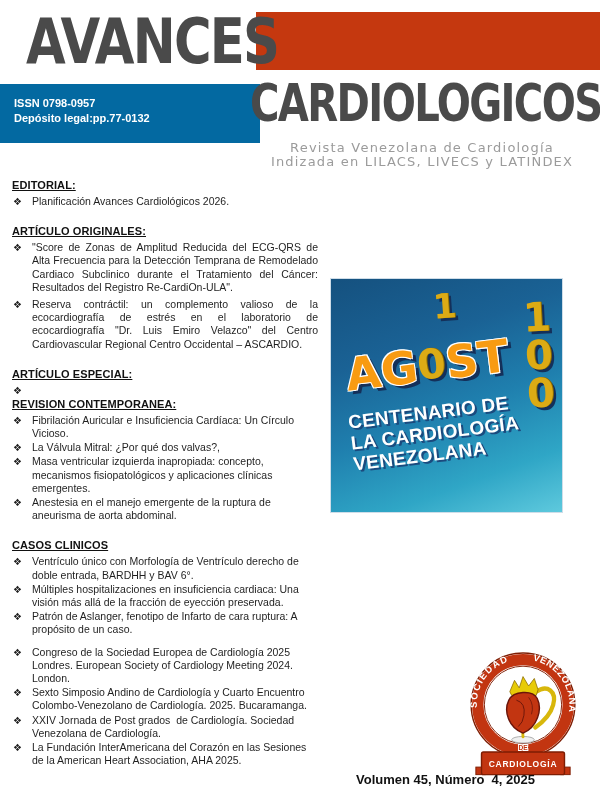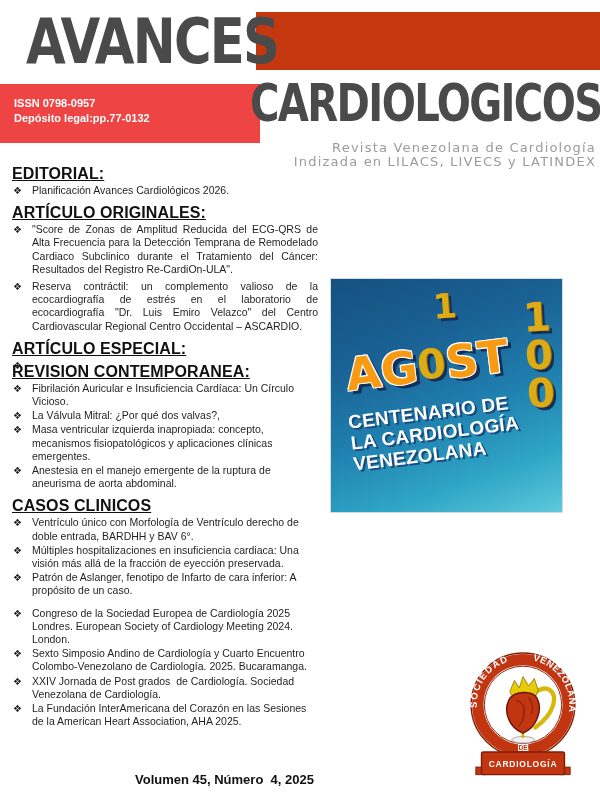--- a/index.html
+++ b/index.html
@@ -5,35 +5,35 @@
   html,body{margin:0;padding:0;}
   body{width:600px;height:800px;background:#ffffff;position:relative;overflow:hidden;
        font-family:"Liberation Sans",sans-serif;}
   .abs{position:absolute;}
 
   
   .red-bar-top{left:256px;top:12px;width:344px;height:58px;background:#c5380f;}
   .title-avances{left:26px;top:6px;font-family:"DejaVu Sans",sans-serif;font-weight:bold;
        font-size:57px;color:#4a4a4a;letter-spacing:-2px;transform:scale(0.90,1.08);
        transform-origin:left top;white-space:nowrap;z-index:3;}
-  .issn-block{left:0;top:84px;width:260px;height:59px;background:#ef4444;
+  .issn-block{left:0;top:84px;width:260px;height:59px;background:#0369a1;
        color:#ffffff;font-weight:bold;font-size:11px;line-height:15px;
        padding:12px 0 0 14px;box-sizing:border-box;}
   .title-cardio{left:250px;top:74px;font-family:"DejaVu Sans",sans-serif;font-weight:bold;
        font-size:49px;color:#4a4a4a;letter-spacing:-2px;transform:scale(0.82,1.05);
        transform-origin:left top;white-space:nowrap;z-index:3;}
-  .subtitle{left:248px;top:141px;width:348px;text-align:right;color:#9b9b9b;
+  .subtitle{left:248px;top:141px;width:348px;text-align:center;color:#9b9b9b;
        font-family:"DejaVu Sans",sans-serif;font-size:13px;letter-spacing:1.2px;
        line-height:14px;white-space:nowrap;}
 
   
   .toc{left:12px;top:162px;width:306px;color:#1f1f1f;}
   .sec{margin-bottom:9px;}
-  .sec-h{font-size:16px;font-weight:bold;color:#111;text-decoration:underline;
-       margin:5px 0 3px 0;line-height:14px;letter-spacing:0.1px;}
+  .sec-h{font-size:11px;font-weight:bold;color:#111;text-decoration:underline;
+       margin:16px 0 3px 0;line-height:14px;letter-spacing:0.1px;}
   .item{position:relative;padding-left:20px;margin-bottom:1px;font-size:10.5px;
        line-height:13.2px;}
   .sec-1 .item{text-align:justify;margin-bottom:4px;}
   .bullet{position:absolute;left:1px;top:0;font-size:10px;color:#222;}
 
   
   .poster{left:330px;top:278px;width:233px;height:235px;overflow:hidden;
        border:1px solid #cfdde8;box-sizing:border-box;
        background:linear-gradient(160deg,#15517f 0%,#1a6295 30%,#1f7fae 55%,#2fa6c6 80%,#5ec9dd 100%);}
   .digit{font-family:"DejaVu Sans",sans-serif;font-weight:bold;color:#dcab15;
@@ -46,21 +46,21 @@
   .ag-word .mu{font-size:41px;position:relative;top:-2px;color:#dcab15;
        text-shadow:1px 0 0 #8a6a00,3px 3px 0 #14305a;}
   .col100{right:4%;top:8%;display:flex;flex-direction:column;align-items:center;
        font-size:40px;line-height:38px;transform:rotate(-3deg);}
   .caption{left:7%;top:57%;transform:rotate(-7deg);transform-origin:left top;
        color:#ffffff;font-weight:bold;font-size:19px;line-height:21px;
        letter-spacing:0.3px;text-shadow:2px 2px 0 #1b4a7e;white-space:nowrap;}
 
   
   .logo{left:457px;top:648px;width:132px;height:142px;}
-  .footer{left:135px;top:772px;width:400px;text-align:left;font-weight:bold;
+  .footer{left:135px;top:772px;width:400px;text-align:right;font-weight:bold;
        font-size:13px;color:#111;}
 </style>
 </head>
 <body>
 
 <div>
 
   <div class="abs red-bar-top"></div>
   <div class="abs title-avances">AVANCES</div>
   <div class="abs issn-block">
@@ -91,21 +91,21 @@
         <h2 class="sec-h">REVISION CONTEMPORANEA:</h2>
         <div class="item"><span class="bullet">❖</span><span>Fibrilación Auricular e Insuficiencia Cardíaca: Un Círculo Vicioso.</span></div>
         <div class="item"><span class="bullet">❖</span><span>La Válvula Mitral: ¿Por qué dos valvas?,</span></div>
         <div class="item"><span class="bullet">❖</span><span>Masa ventricular izquierda inapropiada: concepto, mecanismos fisiopatológicos y aplicaciones clínicas emergentes.</span></div>
         <div class="item"><span class="bullet">❖</span><span>Anestesia en el manejo emergente de la ruptura de aneurisma de aorta abdominal.</span></div>
       </section>
       <section class="sec sec-4">
         <h2 class="sec-h">CASOS CLINICOS</h2>
         <div class="item"><span class="bullet">❖</span><span>Ventrículo único con Morfología de Ventrículo derecho de doble entrada, BARDHH y BAV 6°.</span></div>
         <div class="item"><span class="bullet">❖</span><span>Múltiples hospitalizaciones en insuficiencia cardiaca: Una visión más allá de la fracción de eyección preservada.</span></div>
-        <div class="item"><span class="bullet">❖</span><span>Patrón de Aslanger, fenotipo de Infarto de cara inferior: A propósito de un caso.</span></div>
+        <div class="item"><span class="bullet">❖</span><span>Patrón de Aslanger, fenotipo de Infarto de cara ruptura: A propósito de un caso.</span></div>
       </section>
       <section class="sec sec-5">
         <div class="item"><span class="bullet">❖</span><span>Congreso de la Sociedad Europea de Cardiología 2025 Londres. European Society of Cardiology Meeting 2024. London.</span></div>
         <div class="item"><span class="bullet">❖</span><span>Sexto Simposio Andino de Cardiología y Cuarto Encuentro Colombo-Venezolano de Cardiología. 2025. Bucaramanga.</span></div>
         <div class="item"><span class="bullet">❖</span><span>XXIV Jornada de Post grados&nbsp; de Cardiología. Sociedad Venezolana de Cardiología.</span></div>
         <div class="item"><span class="bullet">❖</span><span>La Fundación InterAmericana del Corazón en las Sesiones de la American Heart Association, AHA 2025.</span></div>
       </section>
     </div>
 
   <div class="abs poster">

